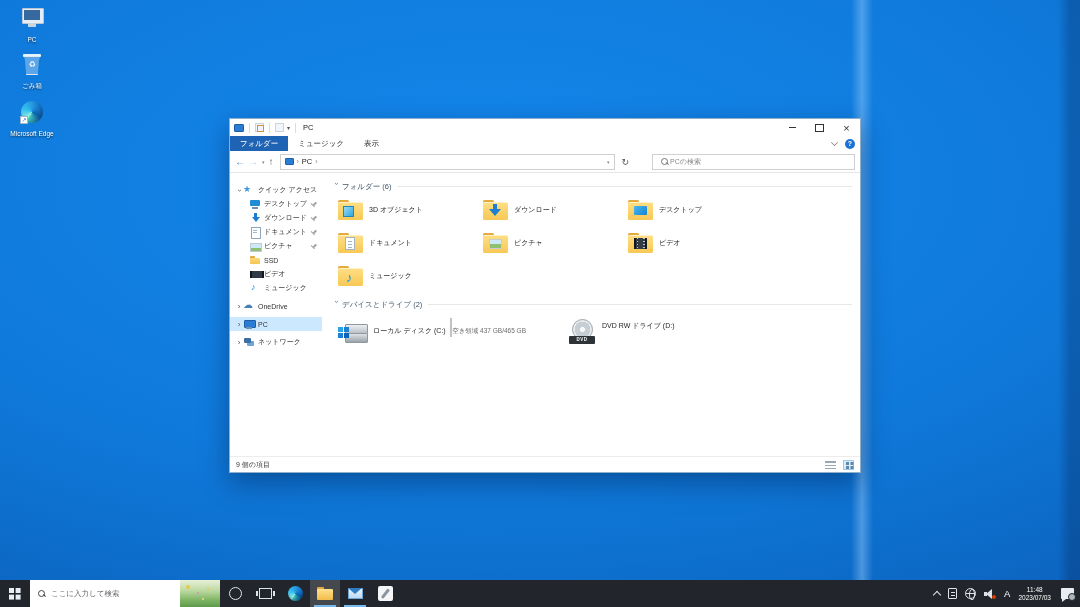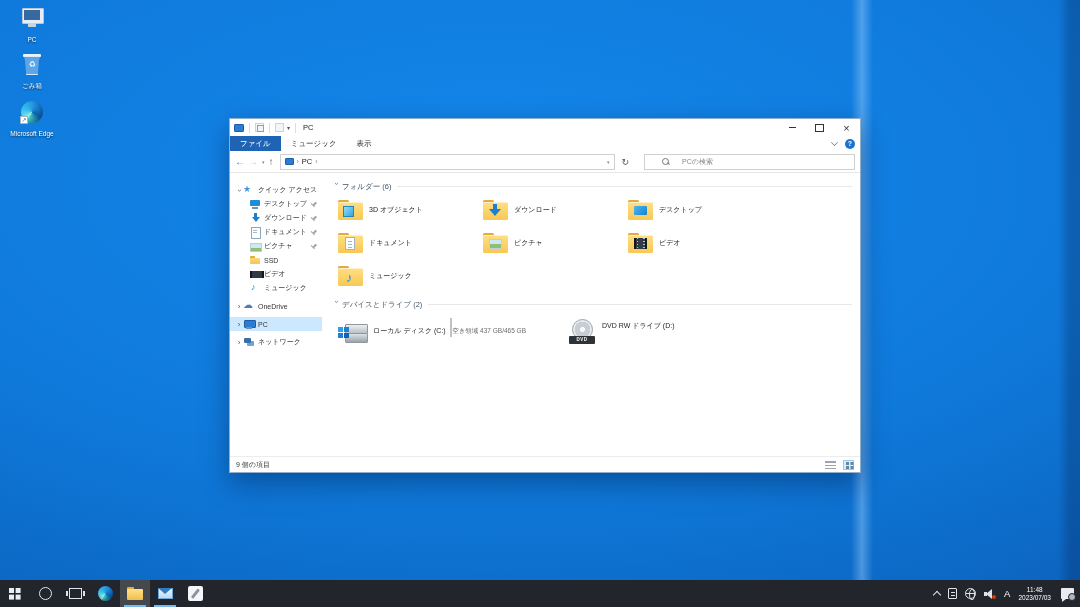--- a/index.html
+++ b/index.html
@@ -55,21 +55,21 @@
   .nav-glyph { font-size:10px; line-height:10px; }
   .nav-back { color:#3f8ad4; }
   .nav-fwd { color:#bccfe2; }
   .nav-drop { font-size:5px; color:#888; margin:0 1px; }
   .nav-up { color:#555; }
   .addrbox { flex:0 0 335px; height:16px; border:1px solid #d0d0d0; display:flex; align-items:center; padding:0 4px; gap:3px; font-size:7.5px; color:#222; margin-left:3px; }
   .bc-pc { width:9px; height:7px; background:#2b7cd3; border:1px solid #1c5fa8; border-radius:1px; }
   .bc-sep { color:#888; font-size:7px; }
   .addr-drop { margin-left:auto; font-size:5px; color:#888; }
   .refreshbtn { font-size:9px; color:#555; padding:0 4px; }
-  .searchbox { flex:1; height:16px; border:1px solid #d0d0d0; display:flex; align-items:center; padding:0 17px; gap:12px; margin-left:8px; }
+  .searchbox { flex:1; height:16px; border:1px solid #d0d0d0; display:flex; align-items:center; padding:0 8px; gap:1px; margin-left:16px; }
   .searchbox input { border:none; outline:none; width:100%; font-size:7px; color:#444; font-family:inherit; }
   .searchbox input::placeholder { color:#8a8a8a; }
   .mag { position:relative; width:8px; height:8px; flex:none; }
   .mag::before { content:""; position:absolute; left:0; top:0; width:5px; height:5px; border:1px solid #777; border-radius:50%; }
   .mag::after { content:""; position:absolute; left:5px; top:5px; width:3px; height:1px; background:#777; transform:rotate(45deg); }
 
   .main { position:absolute; left:0; top:54px; right:0; bottom:16px; display:flex; }
   
   .sidebar { flex:0 0 92px; padding-top:10px; overflow:hidden; }
   .srow { position:relative; display:flex; align-items:center; height:14px; padding-left:5px; font-size:7px; color:#333; white-space:nowrap; }
@@ -236,21 +236,21 @@
     </div>
     <span class="wtitle">PC</span>
     <div class="caps">
       <div class="cap cap-min"></div>
       <div class="cap cap-max"></div>
       <div class="cap cap-close"></div>
     </div>
   </div>
 
   <div class="ribbontabs">
-    <div class="rtab active">ファイル</div>
+    <div class="rtab active">フォルダー</div>
     <div class="rtab">ミュージック</div>
     <div class="rtab">表示</div>
     <div class="ribbon-right">
       <span class="rib-chev"></span>
       <span class="helpbtn">?</span>
     </div>
   </div>
 
   <div class="addrbar">
     <span class="nav-glyph nav-back">←</span>
@@ -410,20 +410,25 @@
     <span class="sviews">
       <span class="sv sv-list"></span>
       <span class="sv sv-tiles"></span>
     </span>
   </div>
 </div>
 
 <div class="taskbar">
   <div class="tb-start">
     <span class="winstart"></span>
+  </div>
+  <div class="tb-search">
+    <span class="mag"></span>
+    <input type="text" placeholder="ここに入力して検索" style="">
+    <span class="weatherimg"></span>
   </div>
   <div class="tb-btn">
       <span class="cortana"></span>
     </div>
   <div class="tb-btn">
       <span class="taskview"></span>
     </div>
   <div class="tb-btn">
       <span class="edgeball"></span>
     </div>

